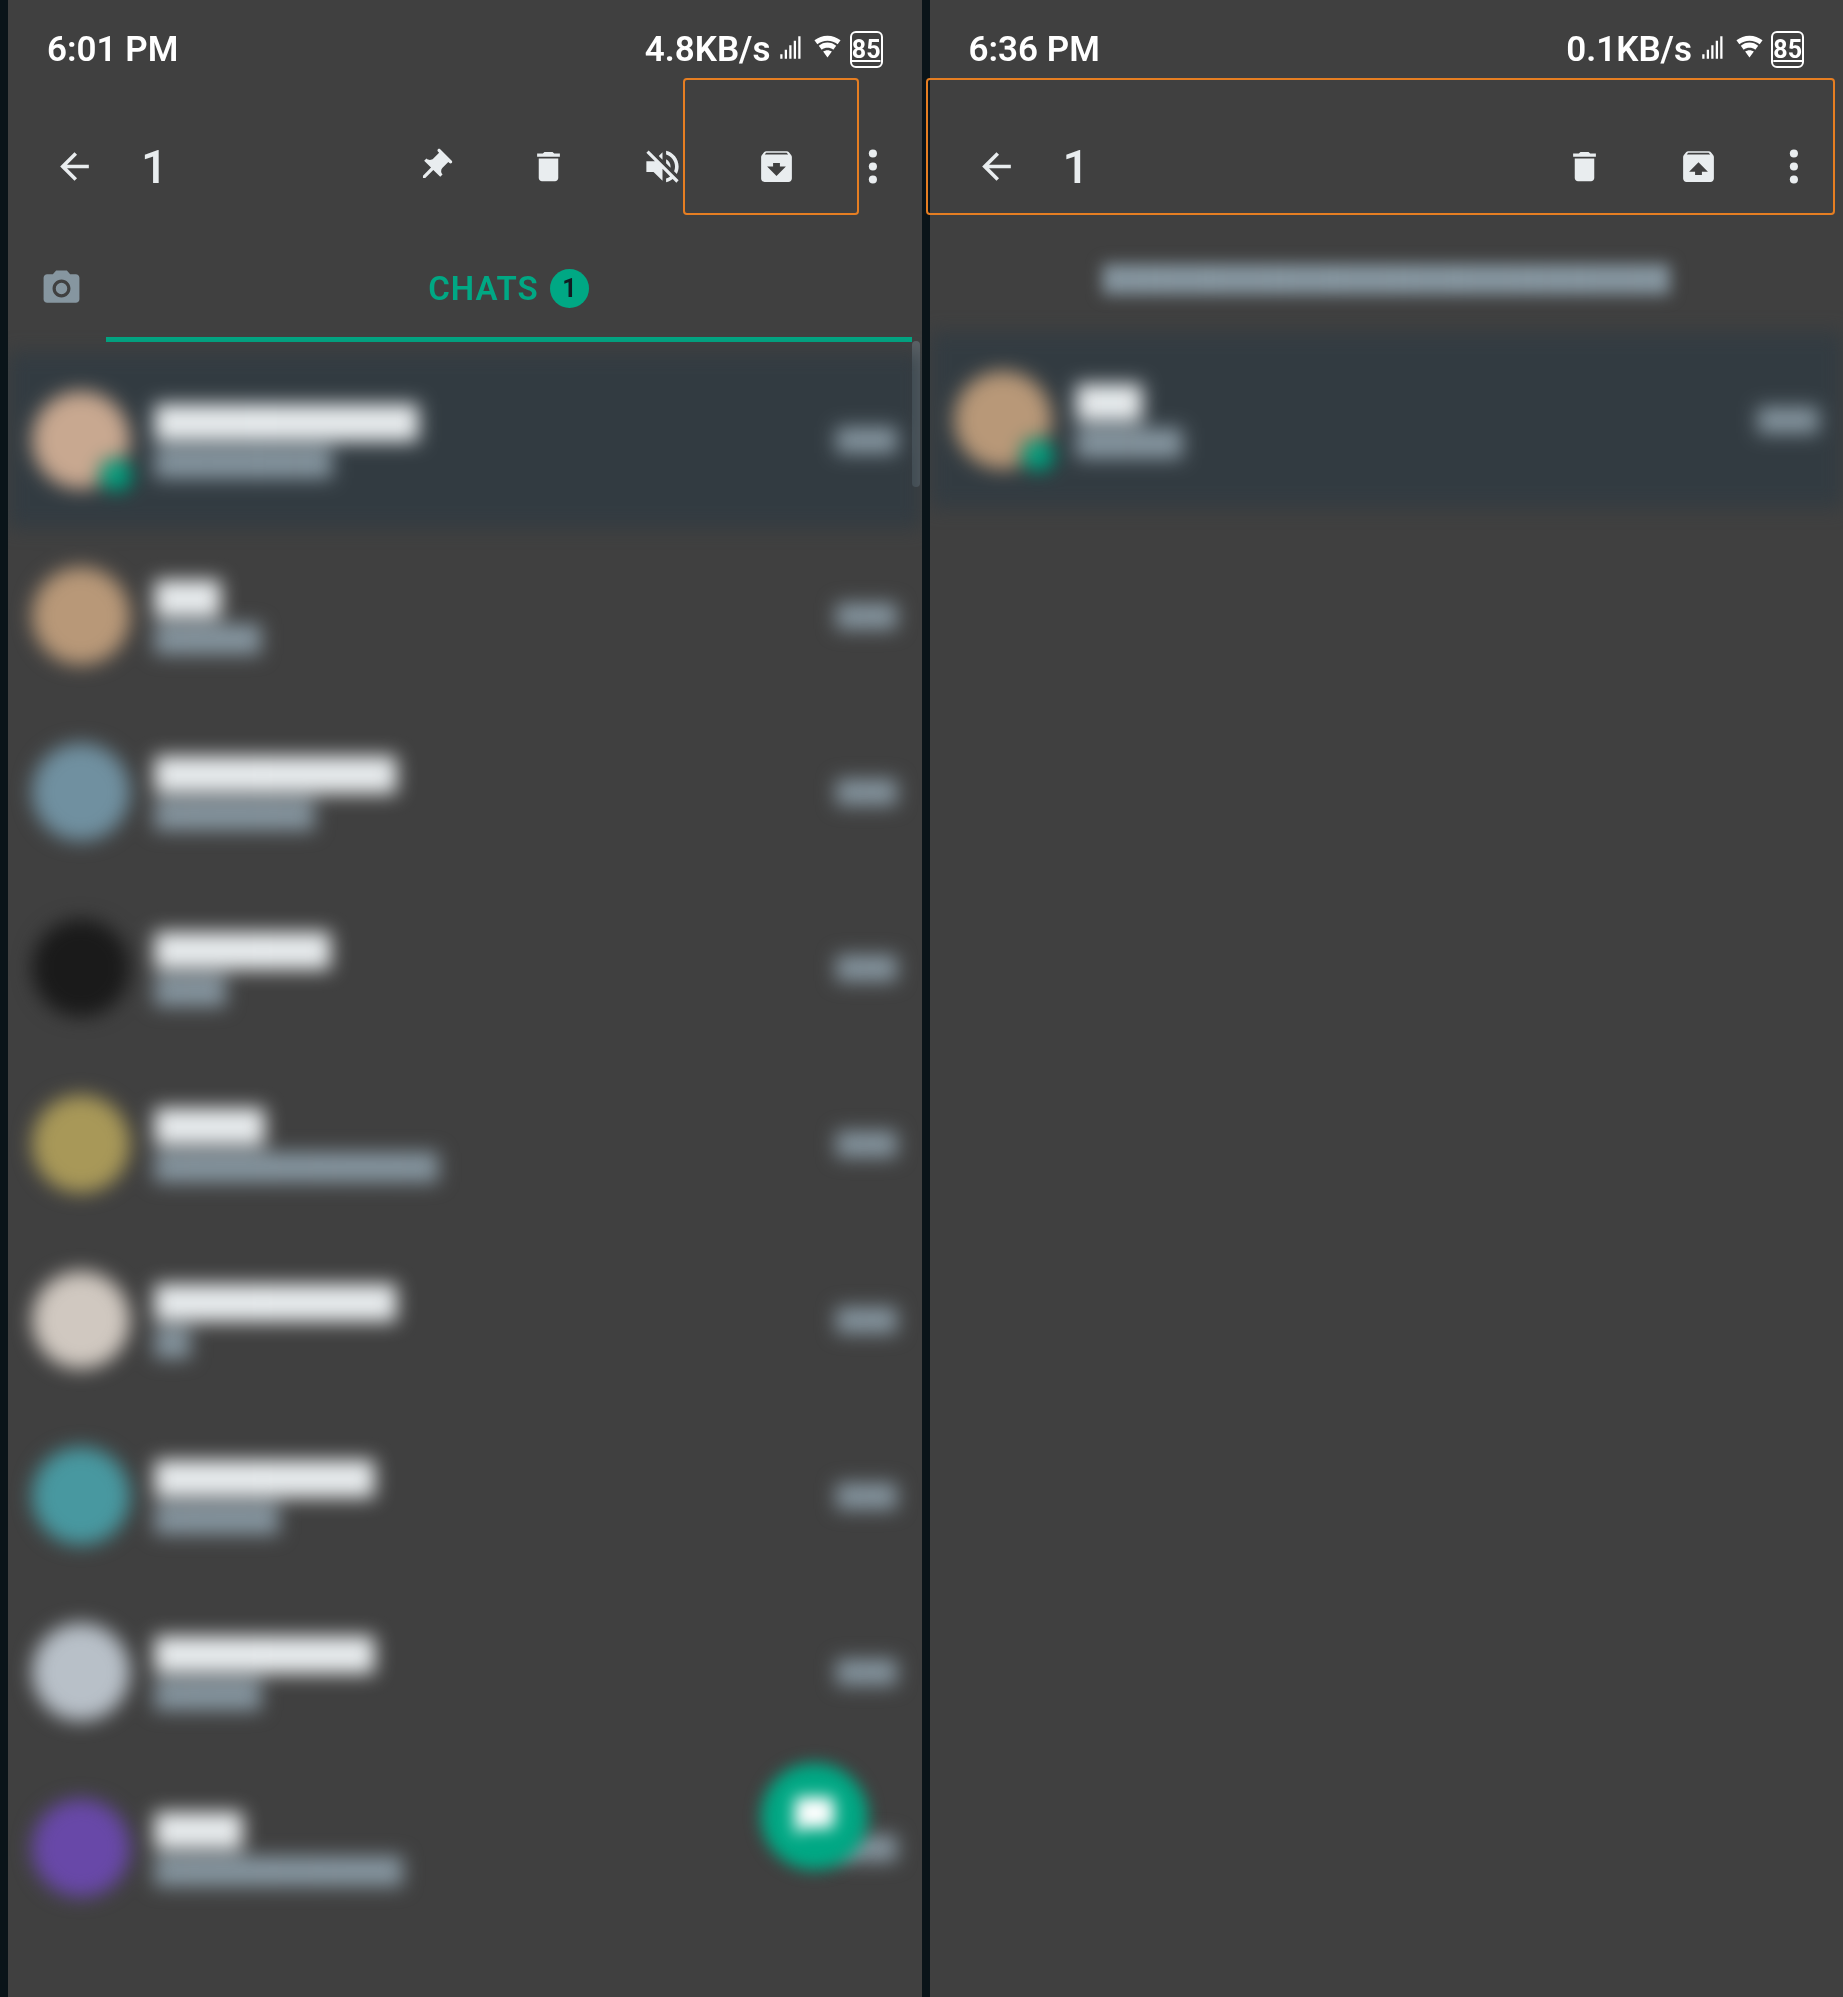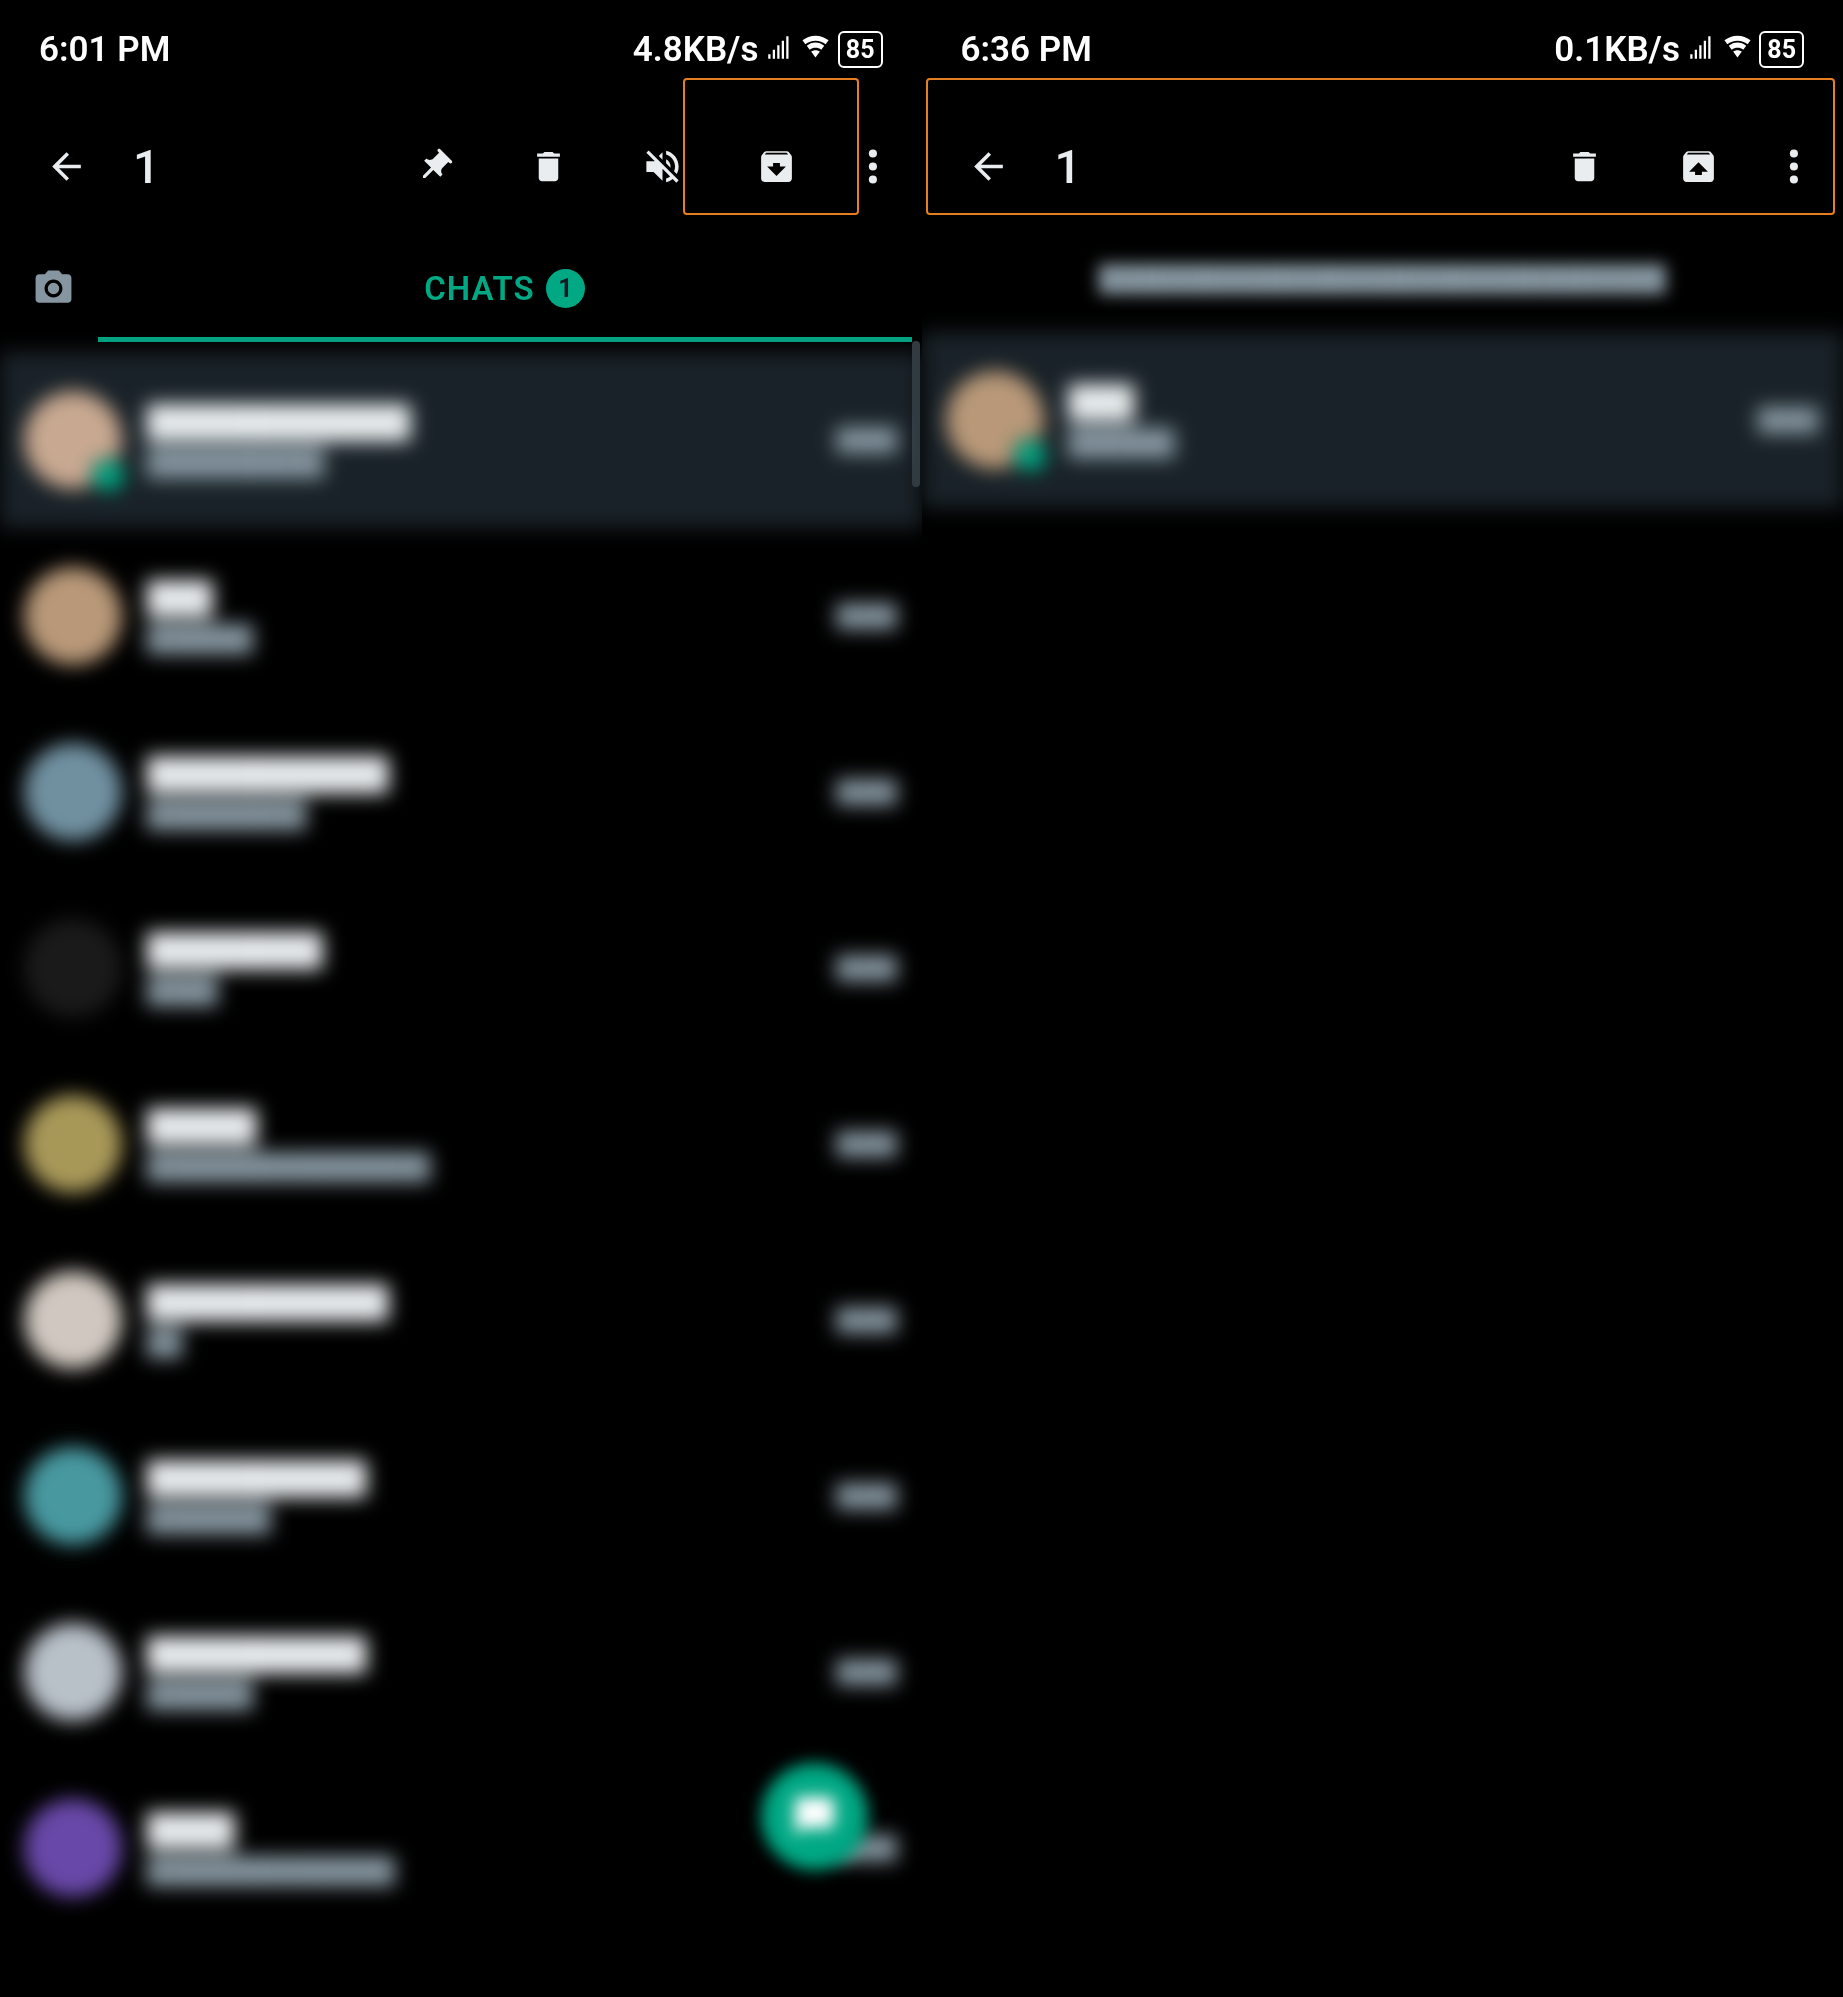--- a/index.html
+++ b/index.html
@@ -19,23 +19,24 @@
   display: flex;
   width: 1843px;
   height: 1997px;
   transform-origin: top left;
   transform: scale(0.56);
   position: relative;
 }
 .phone {
   width: 922px;
   height: 1997px;
-  background: #000000;
+  background: #404040;
   position: relative;
   overflow: hidden;
+  margin-left: 8px;
 }
 .status-bar {
   display: flex;
   justify-content: space-between;
   align-items: center;
   padding: 11.7px 29px 9.8px 29px;
   height: 88px;
   font-size: 29px;
   color: #fff;
   font-weight: 600;
@@ -268,21 +269,22 @@
   width: 922px;
   height: 1997px;
 }
 .status-bar {
   height: 98px;
   font-size: 35px;
   padding: 19.5px 39px;
 }
 .battery-badge {
   font-size: 25px;
-  padding: 2px 6px;
+  padding: 2px 0;
+  text-decoration: underline;
 }
 .action-bar {
   height: 137px;
   padding: 0 39px;
 }
 .selection-count {
   font-size: 47px;
 }
 .icon-btn, .back-arrow {
   width: 55px;

